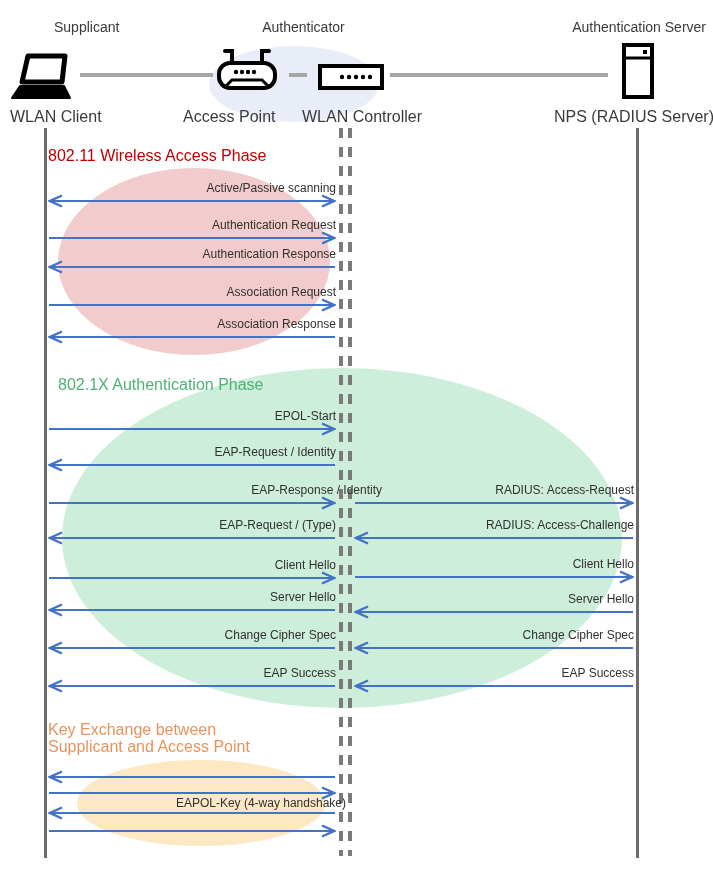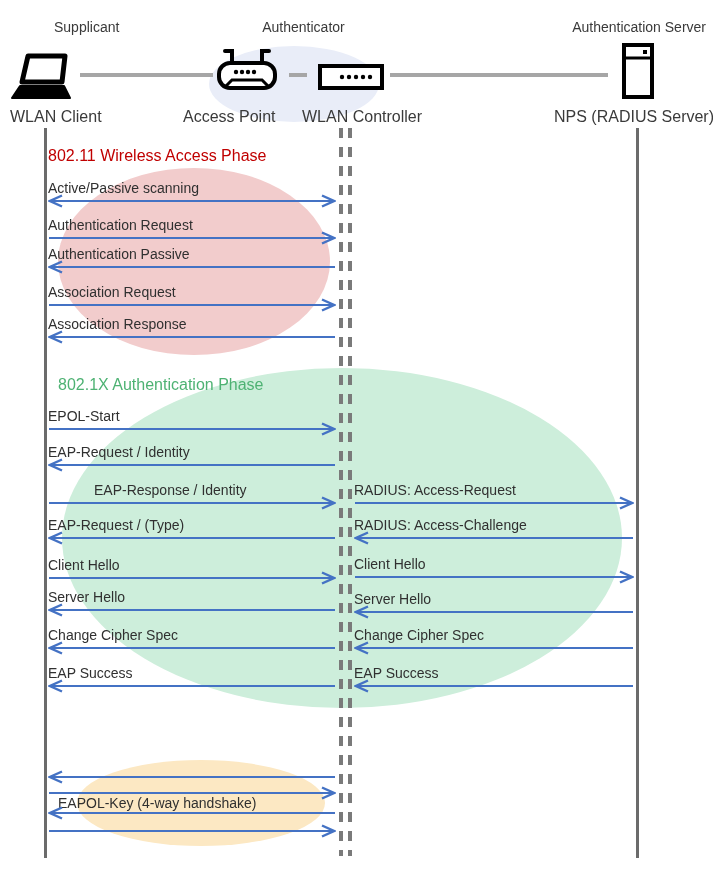--- a/index.html
+++ b/index.html
@@ -9,21 +9,21 @@
   }
   .abs{position:absolute;}
   .ellipse{position:absolute;border-radius:50%;}
   .role-label{position:absolute;font-size:14px;color:#3a3a3a;white-space:nowrap;}
   .device-label{position:absolute;font-size:16px;color:#3a3a3a;white-space:nowrap;}
   .phase-title{position:absolute;font-size:16px;text-align:left;white-space:nowrap;}
   .lifeline-solid{position:absolute;top:128px;height:730px;width:3px;background:#6B6B6B;}
   .lifeline-dashed{position:absolute;top:128px;height:728px;width:4px;
     background:repeating-linear-gradient(to bottom,#7A7A7A 0 10px,transparent 10px 19px);}
   .connector{position:absolute;top:73px;height:4px;background:#A6A6A6;}
-  .msg-label{position:absolute;text-align:left;font-size:14px;height:16px;line-height:16px;
+  .msg-label{position:absolute;text-align:right;font-size:12px;height:16px;line-height:16px;
     color:#303030;white-space:nowrap;}
   .msg-arrow{position:absolute;}
   svg.icon{position:absolute;}
 </style>
 </head>
 <body>
 
 <div id="stage">
 
   <div class="ellipse" style="left:209px;top:46px;width:170px;height:76px;background:#E9EDF8;"></div>
@@ -76,36 +76,40 @@
   <div class="ellipse" style="left:62px;top:368px;width:560px;height:340px;background:#CDEEDB;"></div>
   <div class="ellipse" style="left:77px;top:760px;width:248px;height:86px;background:#FCE8C3;"></div>
 
   <div class="lifeline-solid" style="left:44px;"></div>
   <div class="lifeline-dashed" style="left:339px;"></div>
   <div class="lifeline-dashed" style="left:348px;"></div>
   <div class="lifeline-solid" style="left:636px;"></div>
 
   <div class="phase-title" style="left:48px;top:147px;width:288px;color:#C00000;">802.11 Wireless Access Phase</div>
   <div class="phase-title" style="left:58px;top:376px;width:288px;color:#4EB273;">802.1X Authentication Phase</div>
+  <div class="phase-title" style="left:48px;top:721px;width:288px;color:#E8935C;line-height:17px;">
+    <div>Key Exchange between</div>
+    <div>Supplicant and Access Point</div>
+  </div>
 
   <div class="msg-label" style="left:58px;top:795px;width:288px;">EAPOL-Key (4-way handshake)</div>
 
   <div class="abs" style="left:0;top:0;width:713px;height:875px;">
       <div class="msg-label" style="left: 48px; width: 288px; top: 180px;">Active/Passive scanning</div>
       <svg class="msg-arrow" width="288" height="16" style="left: 48px; top: 193px;">
         <line x1="4" y1="8" x2="284" y2="8" stroke="#4472C4" stroke-width="2.2"></line>
         <path d="M 274 2.5 L 286 8 L 274 13.5" fill="none" stroke="#4472C4" stroke-width="2.4"></path>
         <path d="M 14 2.5 L 2 8 L 14 13.5" fill="none" stroke="#4472C4" stroke-width="2.4"></path>
       </svg>
       <div class="msg-label" style="left: 48px; width: 288px; top: 217px;">Authentication Request</div>
       <svg class="msg-arrow" width="288" height="16" style="left: 48px; top: 230px;">
         <line x1="1" y1="8" x2="284" y2="8" stroke="#4472C4" stroke-width="2.2"></line>
         <path d="M 274 2.5 L 286 8 L 274 13.5" fill="none" stroke="#4472C4" stroke-width="2.4"></path>
       </svg>
-      <div class="msg-label" style="left: 48px; width: 288px; top: 246px;">Authentication Passive</div>
+      <div class="msg-label" style="left: 48px; width: 288px; top: 246px;">Authentication Response</div>
       <svg class="msg-arrow" width="288" height="16" style="left: 48px; top: 259px;">
         <line x1="4" y1="8" x2="287" y2="8" stroke="#4472C4" stroke-width="2.2"></line>
         <path d="M 14 2.5 L 2 8 L 14 13.5" fill="none" stroke="#4472C4" stroke-width="2.4"></path>
       </svg>
       <div class="msg-label" style="left: 48px; width: 288px; top: 284px;">Association Request</div>
       <svg class="msg-arrow" width="288" height="16" style="left: 48px; top: 297px;">
         <line x1="1" y1="8" x2="284" y2="8" stroke="#4472C4" stroke-width="2.2"></line>
         <path d="M 274 2.5 L 286 8 L 274 13.5" fill="none" stroke="#4472C4" stroke-width="2.4"></path>
       </svg>
       <div class="msg-label" style="left: 48px; width: 288px; top: 316px;">Association Response</div>

